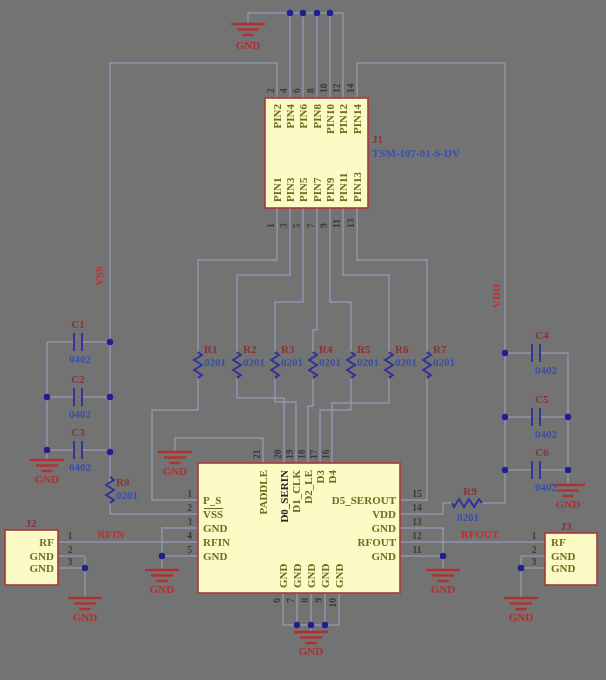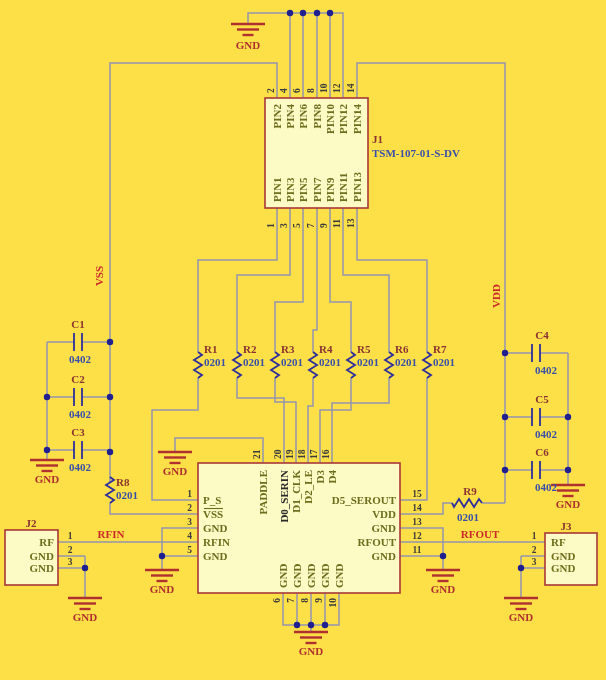--- a/index.html
+++ b/index.html
@@ -1,16 +1,16 @@
 <!DOCTYPE html>
 <html><head>
 <meta charset="utf-8">
 <style>
   html,body{margin:0;padding:0;background:#fdfdfb;}
-  #stage{position:relative;width:606px;height:680px;background:#fde047;overflow:hidden;}
+  #stage{position:relative;width:606px;height:680px;background:#737373;overflow:hidden;}
   svg{display:block;}
   text{font-family:"Liberation Serif","DejaVu Serif",serif;font-weight:bold;}
   .w{stroke:#9494b0;stroke-width:1.5;fill:none;}
   .sym{stroke:#2e2e9e;stroke-width:1.8;fill:none;}
   .gw line{stroke:#b03030;stroke-width:2.4;}
   .dot{fill:#1f1f8f;}
   .box{fill:#fcfac5;stroke:#a83838;stroke-width:1.6;}
   .pin{fill:#6e6e1e;font-size:11px;}
   .pinb{fill:#2a2a2a;font-size:11px;}
   .num{fill:#3c3c3c;font-size:9.5px;}

